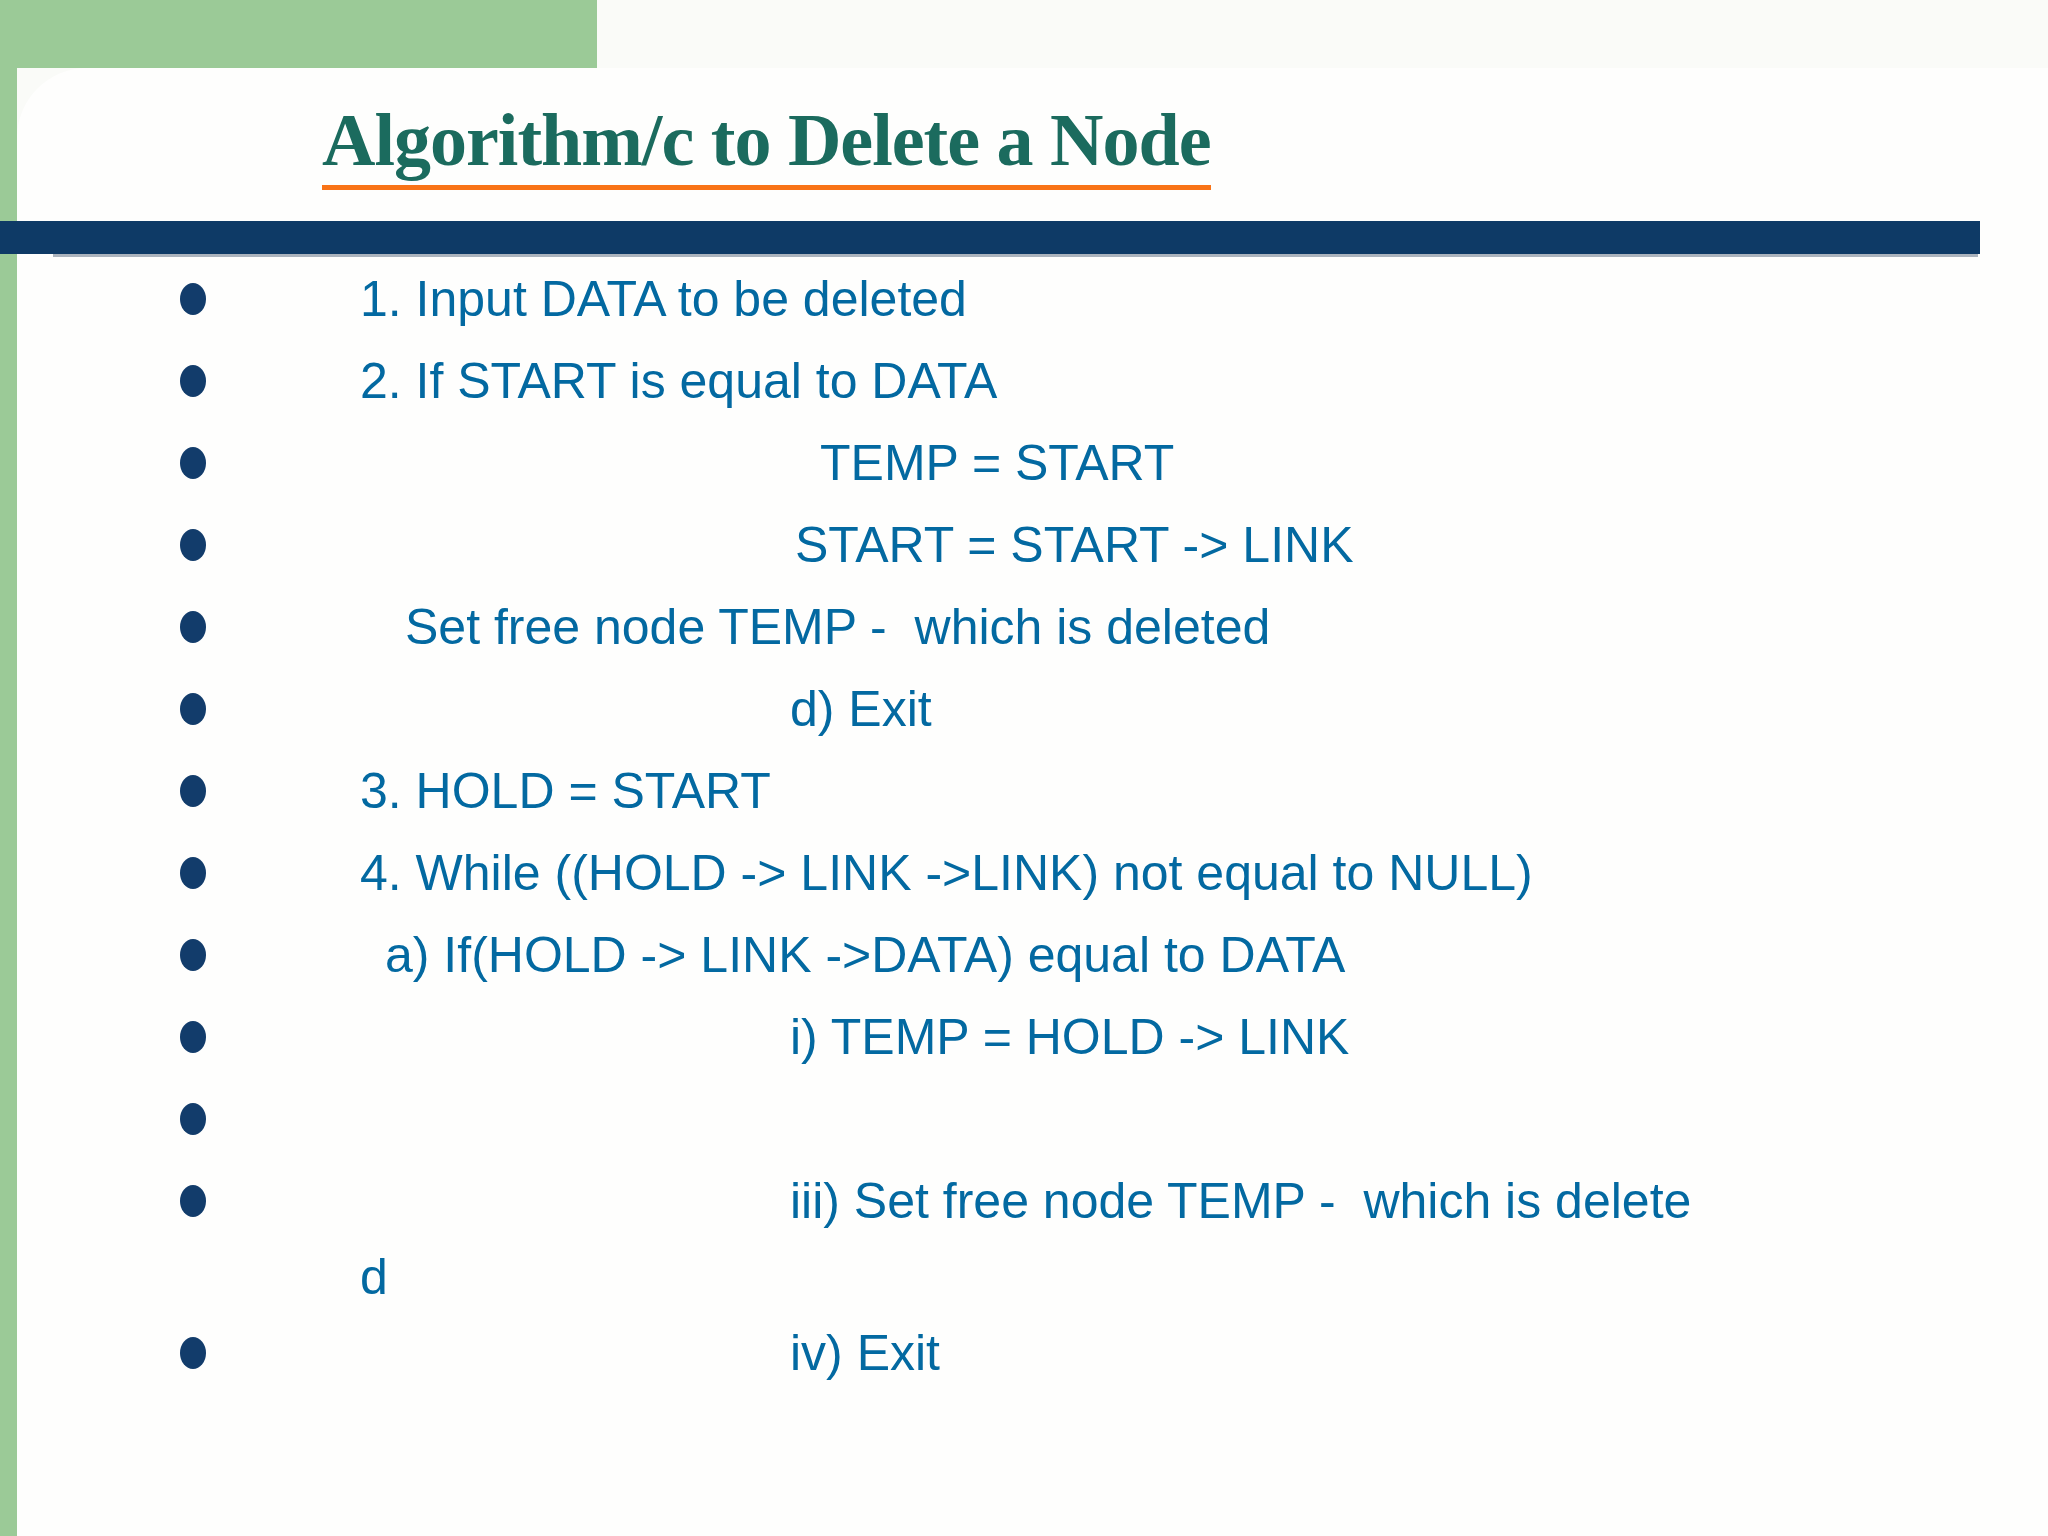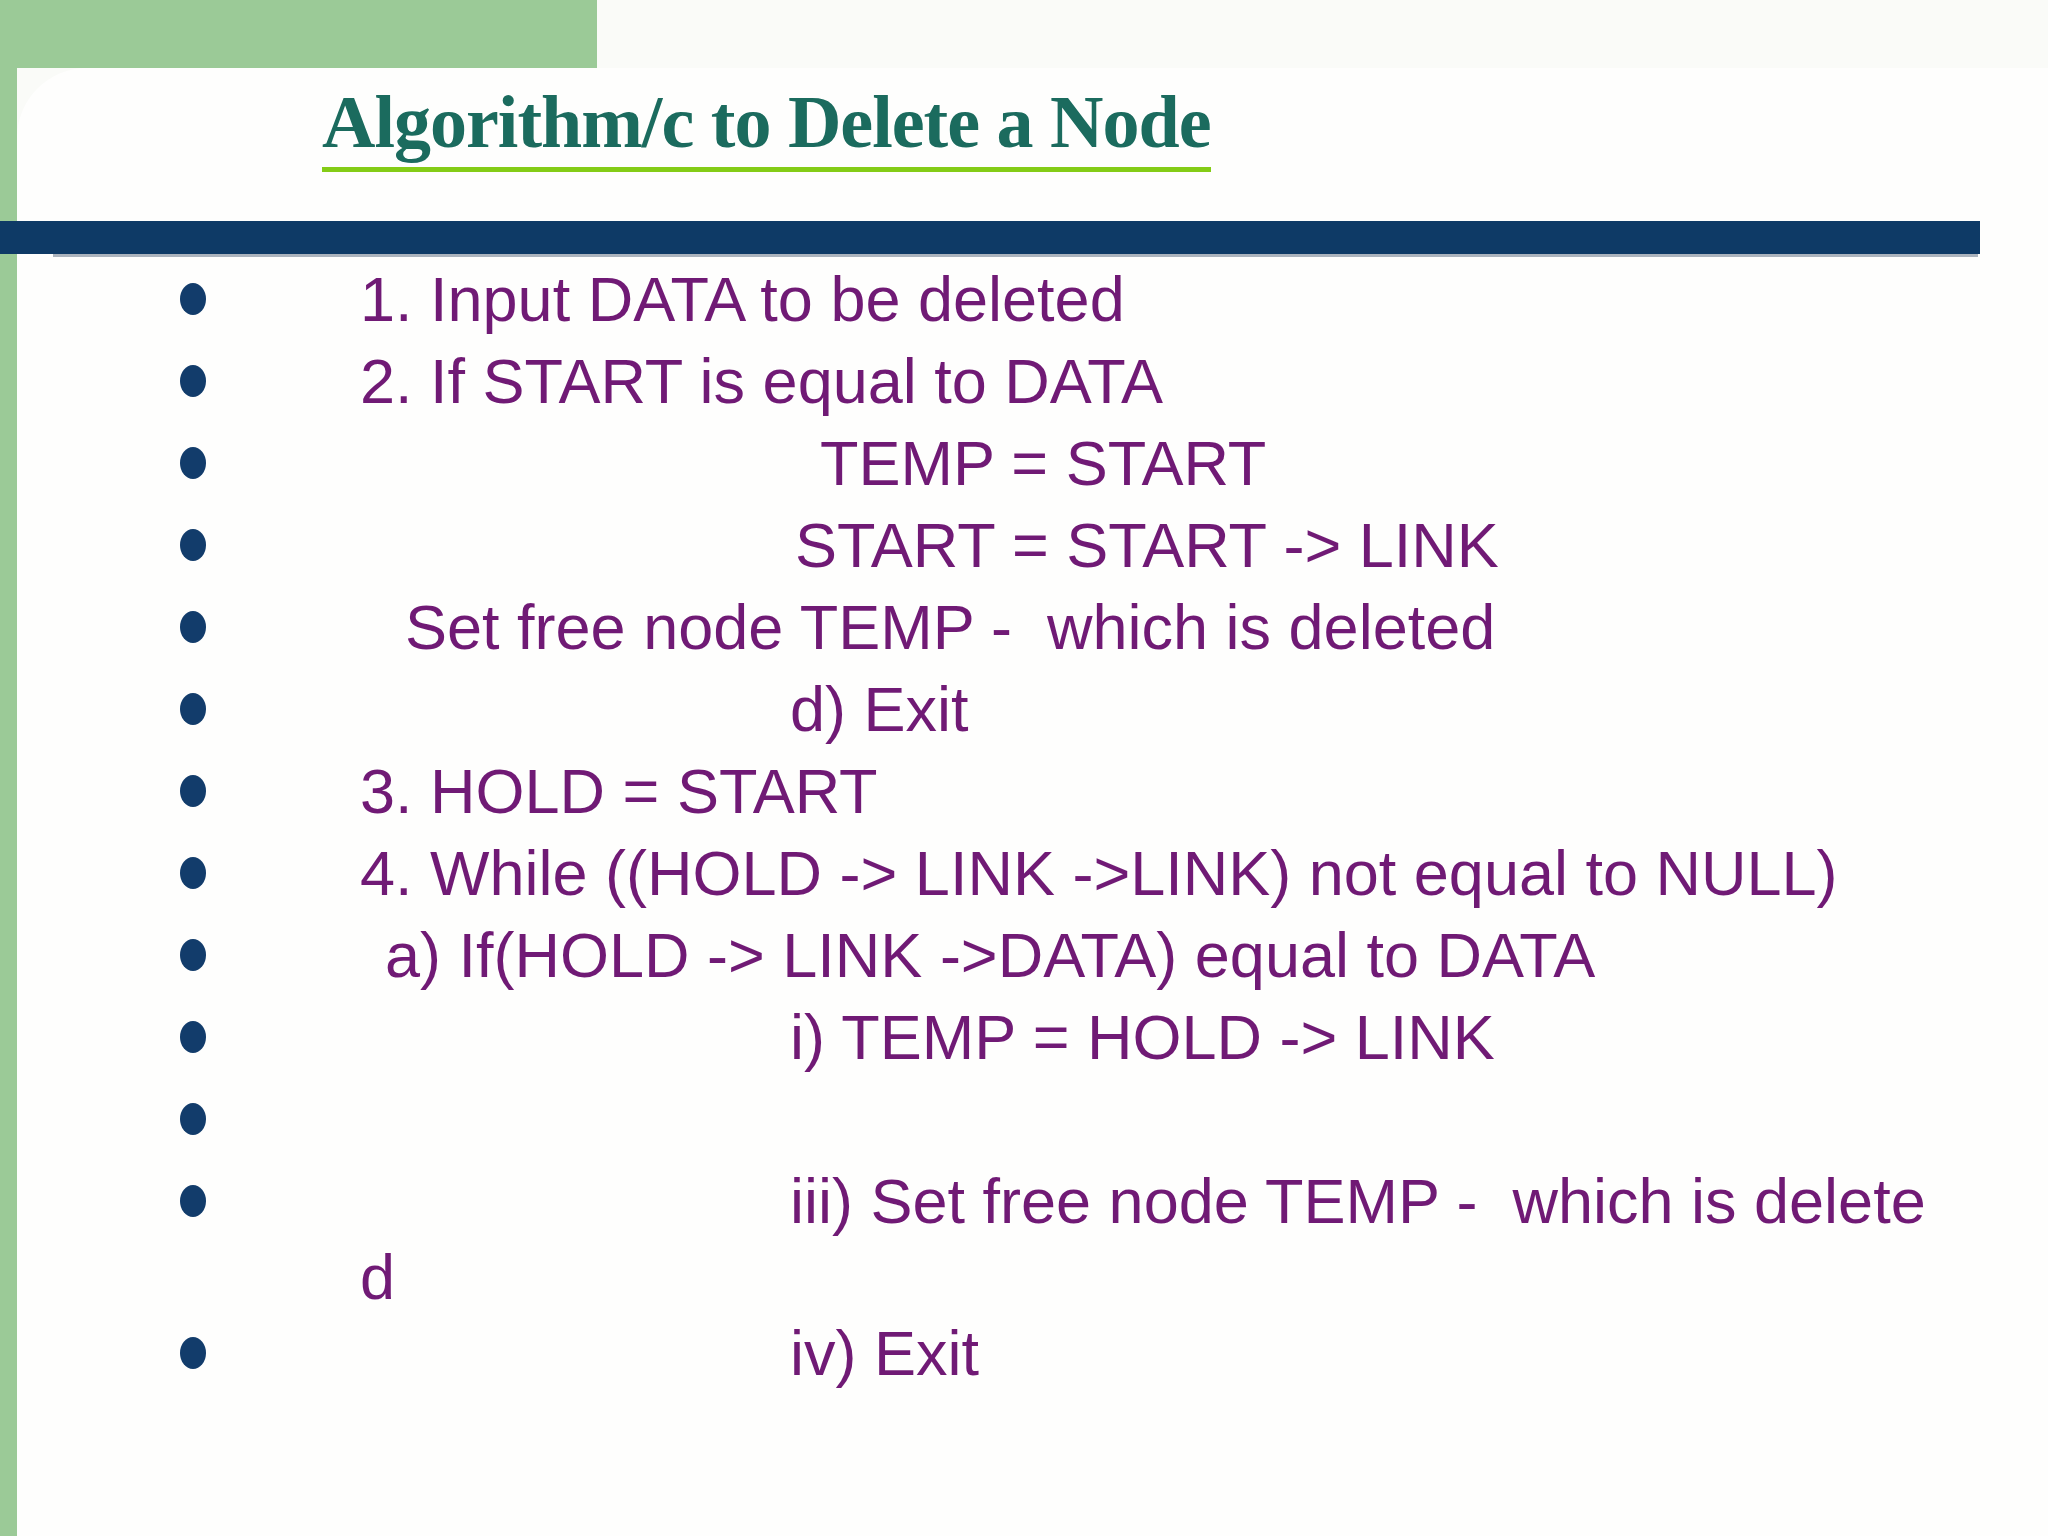--- a/index.html
+++ b/index.html
@@ -17,29 +17,29 @@
   .green-strip{
     position:absolute;left:0;top:0;width:17px;height:1536px;
     background:#9bca97;
   }
   .content-panel{
     position:absolute;left:17px;top:68px;right:0;bottom:0;
     background:#fefefd;
     border-top-left-radius:70px;
   }
   .title{
-    position:absolute;left:322px;top:80px;margin:0;
+    position:absolute;left:322px;top:98px;margin:0;
     font-family:"Liberation Serif", serif;
     font-weight:bold;
     font-size:74px;
     letter-spacing:-1px;
     color:#1b6b5e;
     display:inline-block;
     padding-bottom:2px;
-    border-bottom:5px solid #84cc16;
+    border-bottom:5px solid #f97316;
     white-space:pre;
   }
   .navy-bar{
     position:absolute;left:0;top:221px;width:1980px;height:33px;
     background:#0e3a66;
   }
   .gray-line{
     position:absolute;left:53px;top:254px;width:1925px;height:3px;
     background:#abb3bd;
   }
@@ -56,22 +56,22 @@
     position:absolute;
     left:180px;top:50%;
     width:26px;height:32px;
     margin-top:-16px;
     background:#123c6b;
     border-radius:50%;
   }
   .txt{
     position:absolute;
     top:50%;transform:translateY(-50%);
-    font-size:63px;
-    color:#701a75;
+    font-size:50px;
+    color:#0369a1;
     white-space:pre;
   }
   .ind-num  .txt{left:360px;}
   .ind-a    .txt{left:385px;}
   .ind-set  .txt{left:405px;}
   .ind-deep .txt{left:790px;}
   .ind-t3   .txt{left:820px;}
   .ind-t4   .txt{left:795px;}
   .ind-d    .txt{left:360px;}
 </style>

